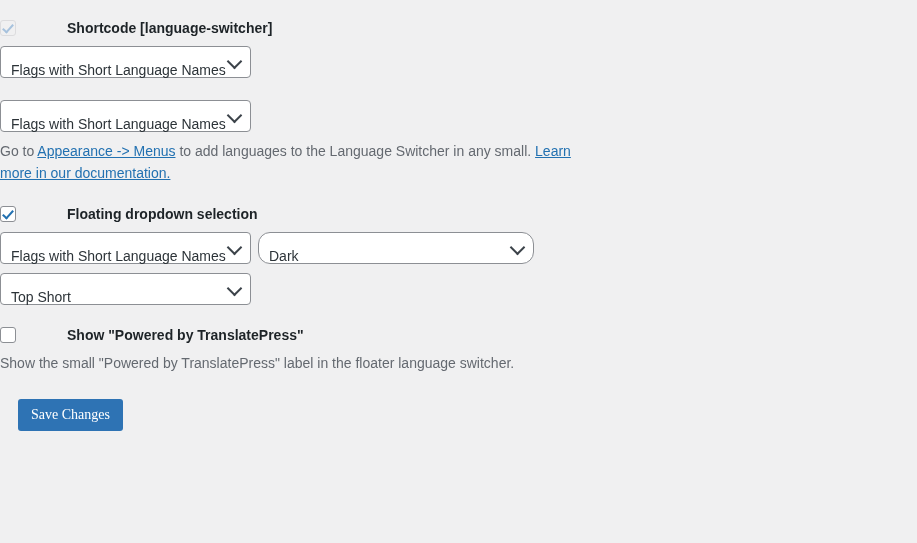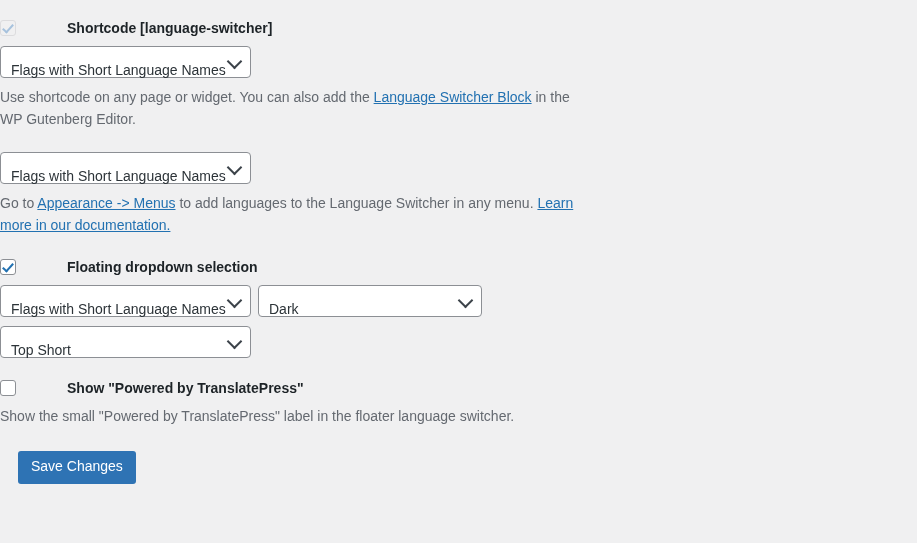--- a/index.html
+++ b/index.html
@@ -122,21 +122,21 @@
     border-radius: 4px;
     box-sizing: border-box;
     display: flex;
     align-items: center;
     padding: 16px 30px 0 10px;
     font-size: 14px;
     color: #2c3338;
     white-space: nowrap;
   }
   .sel.w-narrow { width: 251px; }
-  .sel.w-wide { width: 224px; }
+  .sel.w-wide { width: 276px; border-radius: 12px; }
 
   .sel .chev {
     position: absolute;
     right: 10px;
     top: 50%;
     width: 9px;
     height: 9px;
     margin-top: -6px;
     border: solid #3c434a;
     border-width: 0 2px 2px 0;
@@ -157,21 +157,21 @@
   .submit-area {
     padding-left: 18px;
     padding-top: 24px;
   }
 
   .save-btn {
     display: inline-block;
     background: #2e73b4;
     color: #ffffff;
     font-size: 14px;
-    font-family: Liberation Sans, sans-serif;
+    font-family: Liberation Serif, serif;
     border: none;
     border-radius: 3px;
     padding: 8px 13px 9px 13px;
     line-height: 1.1;
     cursor: pointer;
   }
 </style>
 </head>
 <body>
 
@@ -184,34 +184,31 @@
       <div class="check-line">
         <span class="cb checked-disabled"></span>
         <span class="check-label">Shortcode [language-switcher]</span>
       </div>
       <div class="selects-line">
         <div class="sel w-narrow">
           <span>Flags with Short Language Names</span>
           <span class="chev"></span>
         </div>
       </div>
+    </div>
+
+    <div class="field-group">
+      <div class="selects-line">
+        <div class="sel w-narrow">
+          <span>Flags with Short Language Names</span>
+          <span class="chev"></span>
+        </div>
+      </div>
       <div class="desc">
-        <span>Use shortcode on any page or widget. You can also add the </span><a href="#">Language Switcher Block</a><span> in the WP Gutenberg Editor.</span>
-      </div>
-    </div>
-
-    <div class="field-group">
-      <div class="selects-line">
-        <div class="sel w-narrow">
-          <span>Flags with Short Language Names</span>
-          <span class="chev"></span>
-        </div>
-      </div>
-      <div class="desc">
-        <span>Go to </span><a href="#">Appearance -&gt; Menus</a><span> to add languages to the Language Switcher in any menu. </span><a href="#">Learn more in our documentation.</a>
+        <span>Go to </span><a href="#">Appearance -&gt; Menus</a><span> to add languages to the Language Switcher in any small. </span><a href="#">Learn more in our documentation.</a>
       </div>
     </div>
 
     <div class="field-group">
       <div class="check-line">
         <span class="cb checked-active"></span>
         <span class="check-label">Floating dropdown selection</span>
       </div>
       <div class="selects-line">
         <div class="sel w-narrow">

